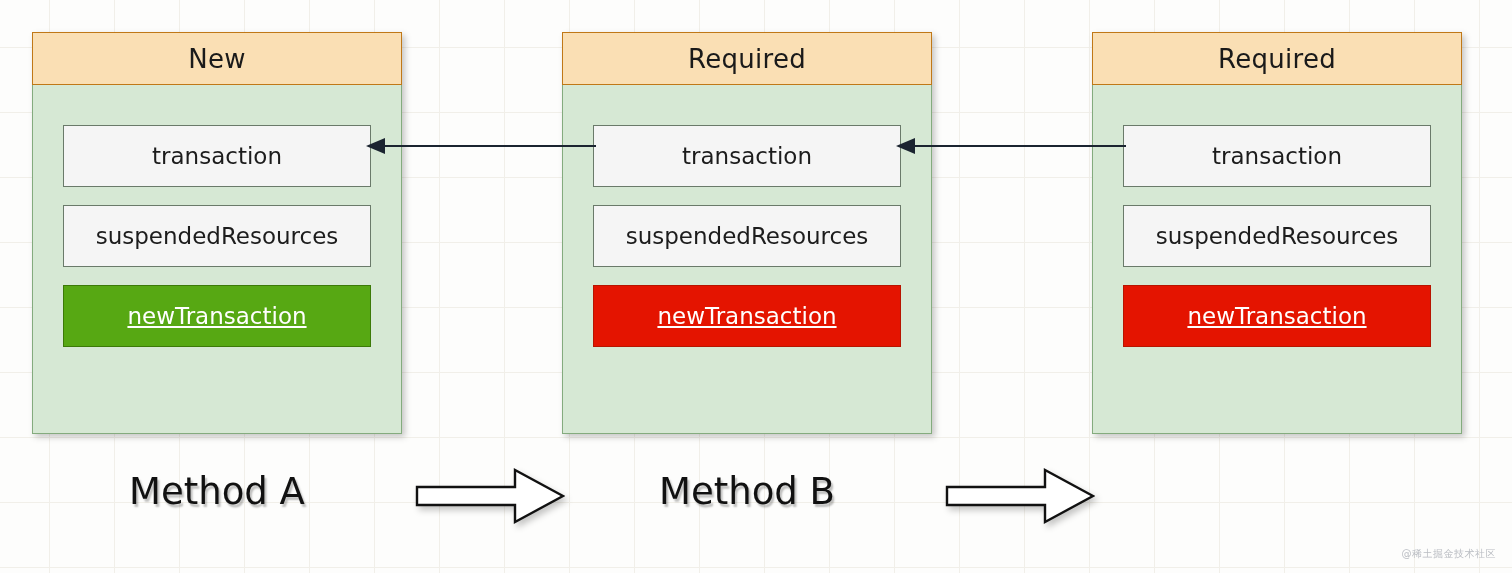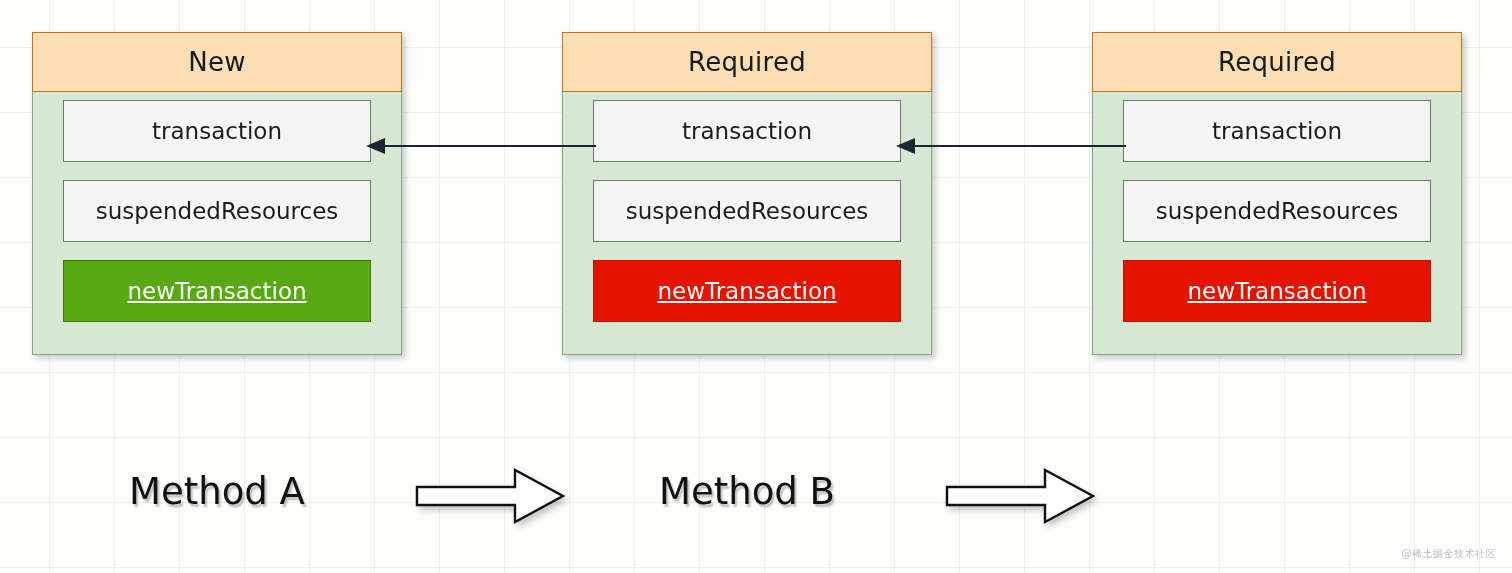--- a/index.html
+++ b/index.html
@@ -30,41 +30,41 @@
   
   .card {
     position: absolute;
     top: 32px;
     width: 370px;
     height: 338px;
     box-sizing: border-box;
     filter: drop-shadow(3px 3px 3px rgba(0,0,0,0.22));
   }
   .card-header {
-    height: 60px;
+    height: 53px;
     box-sizing: border-box;
     background: #fadfb4;
     border: 1.5px solid #c07817;
     display: flex;
     align-items: center;
     justify-content: center;
   }
   .card-title {
     font-family: "DejaVu Sans", sans-serif;
     font-size: 26px;
     color: #1a1a1a;
     letter-spacing: 0.3px;
   }
   .card-body {
-    height: 263px;
+    height: 349px;
     box-sizing: border-box;
     background: #d6e8d4;
     border: 1.5px solid #84ab7e;
     border-top: none;
-    padding: 8px 30px 0 30px;
+    padding: 40px 30px 0 30px;
   }
 
   .field {
     box-sizing: border-box;
     height: 62px;
     background: #f5f5f5;
     border: 1.6px solid #6a7a6a;
     display: flex;
     align-items: center;
     justify-content: center;

